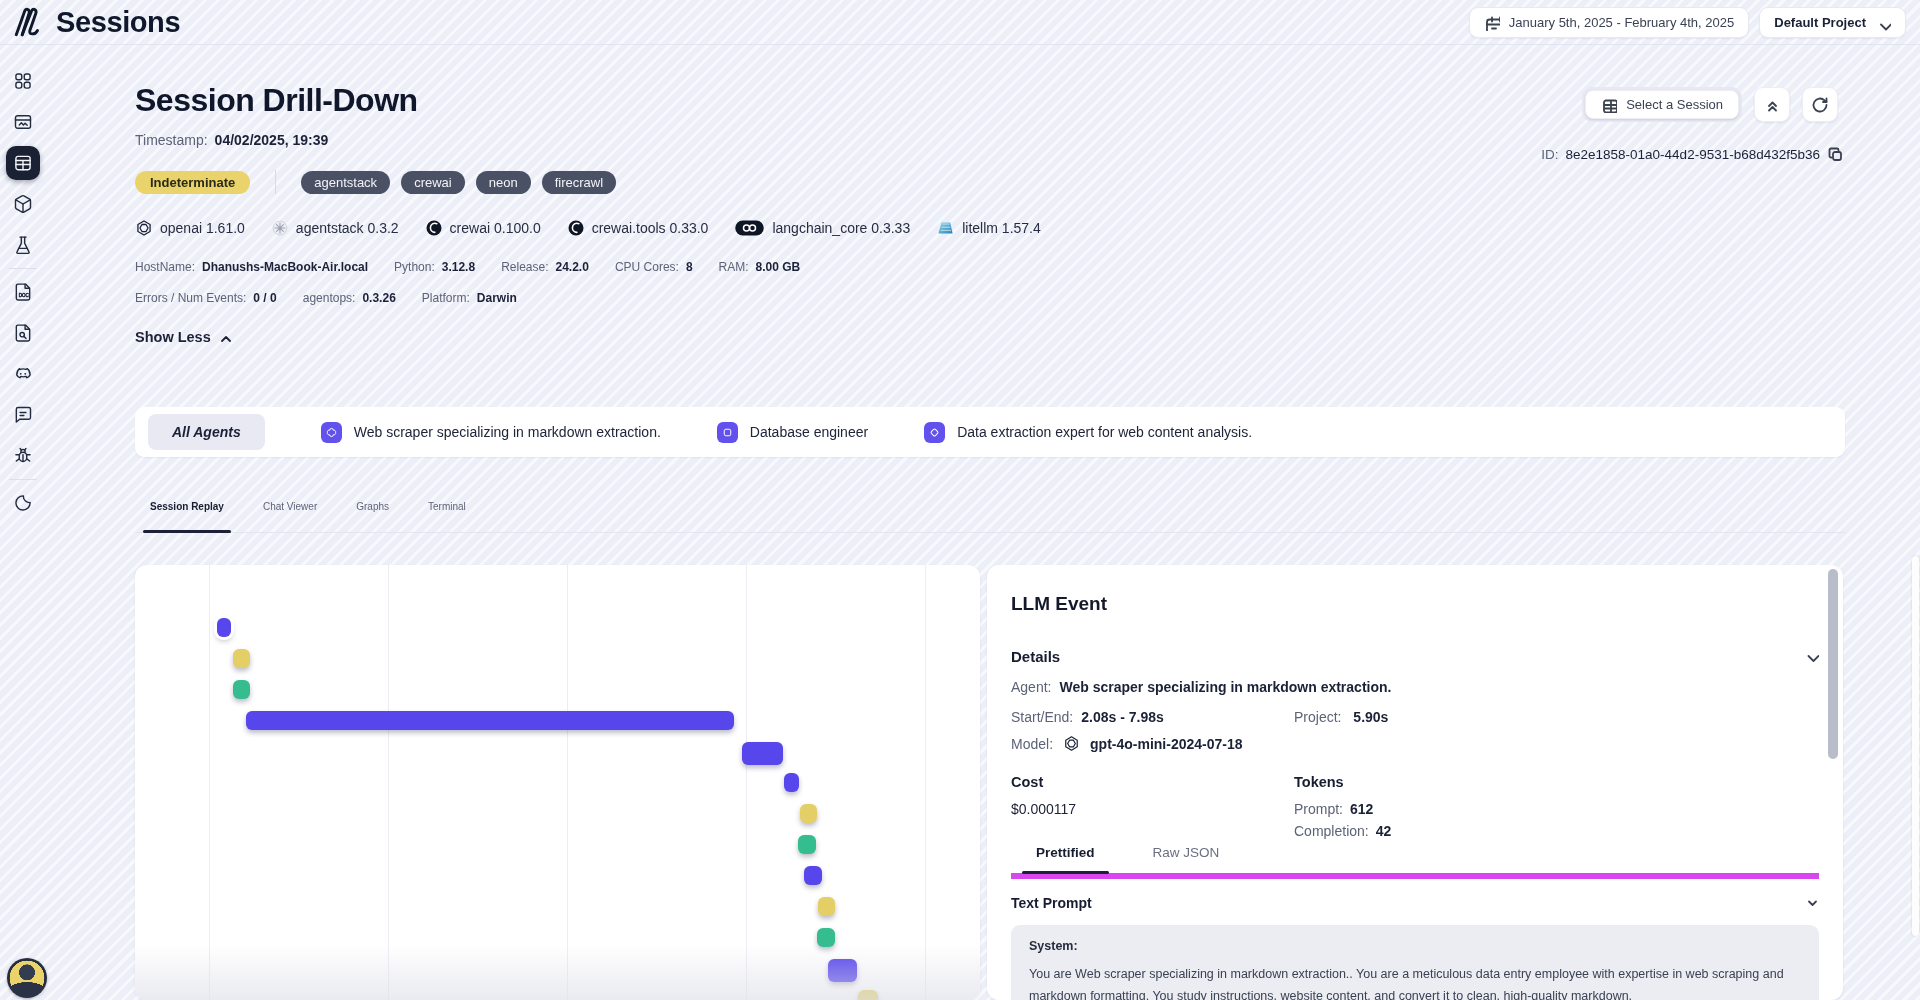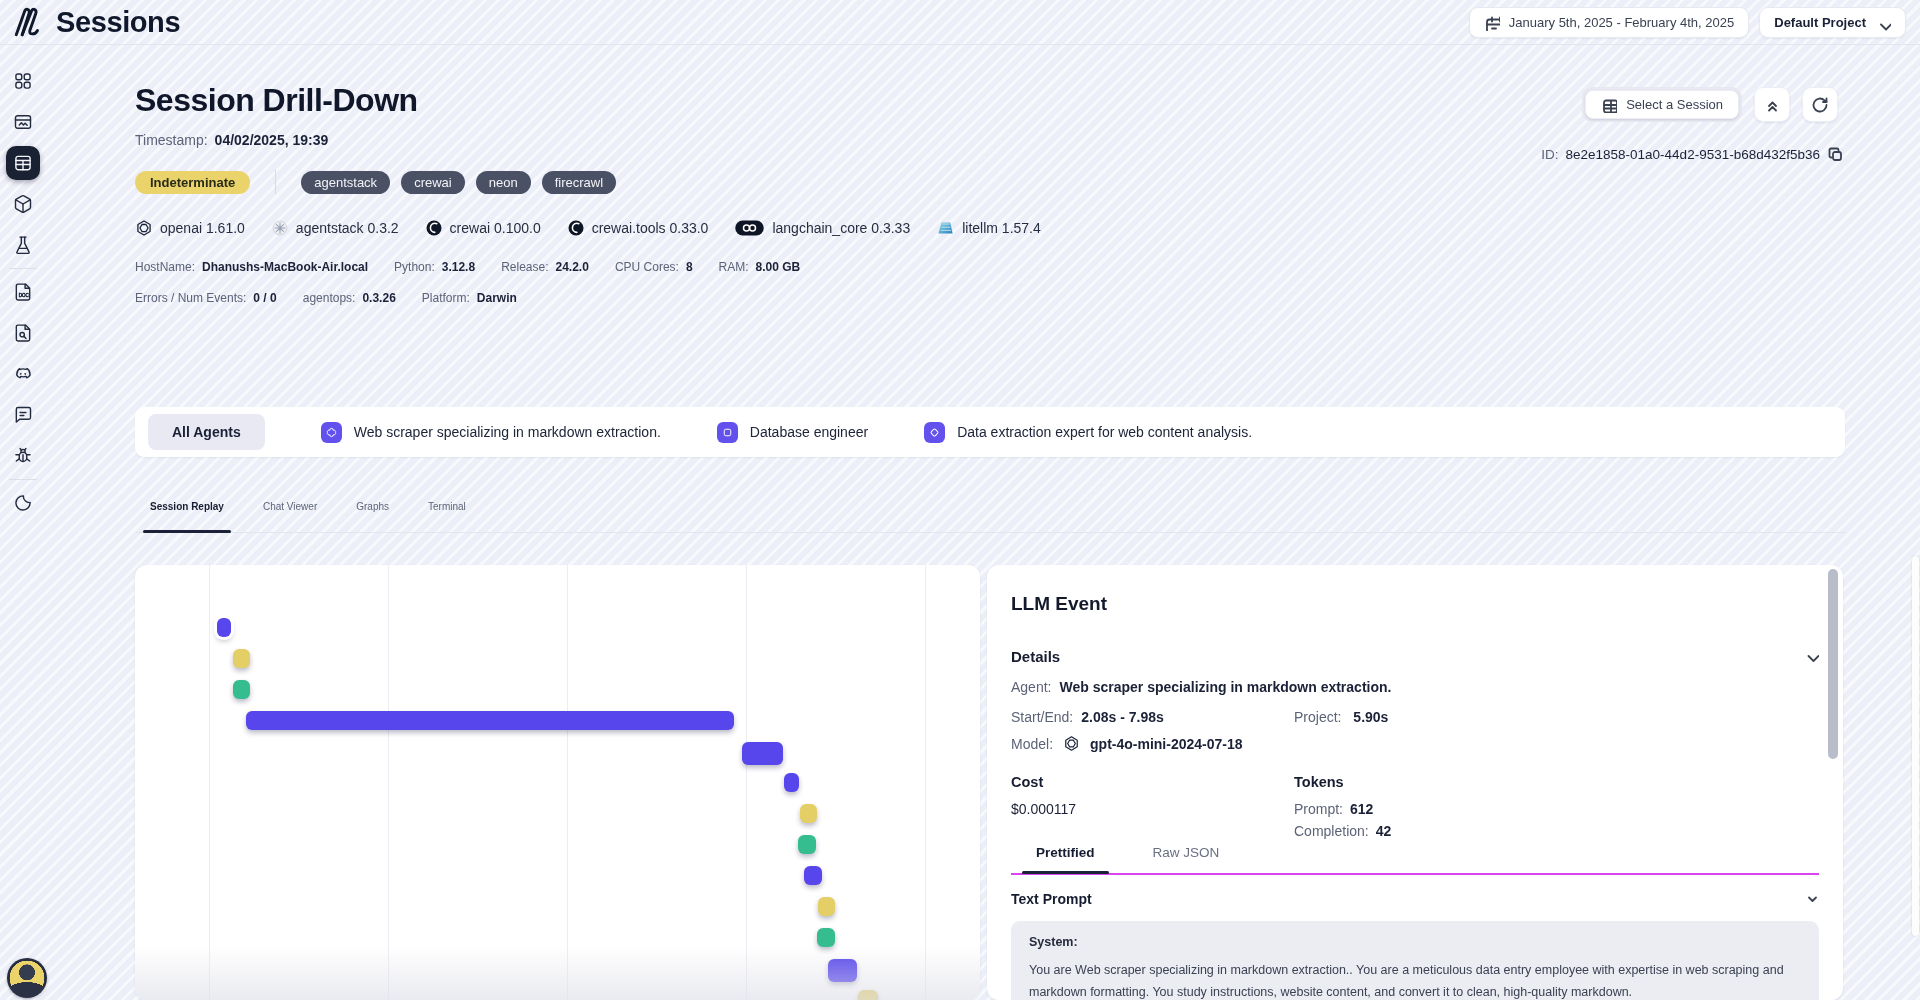--- a/index.html
+++ b/index.html
@@ -54,21 +54,21 @@
   .select-session { background:#fff; border:1px solid #EDEEF5; border-radius:8px; height:29px; display:flex; align-items:center; gap:9px;
     padding:0 15px; font-size:13px; color:#3B4254; font-weight:500; box-shadow:0 1px 2px rgba(25,30,60,.12); cursor:pointer; }
   .sq-btn { width:36px; height:35px; background:#fff; border:1px solid #EDEEF5; border-radius:9px; display:flex; align-items:center; justify-content:center;
     box-shadow:0 1px 2px rgba(25,30,60,.08); cursor:pointer; }
   #session-id { position:absolute; top:146px; right:77px; display:flex; align-items:center; gap:7px; font-size:13.5px; }
   #session-id .idv { color:#1B2137; font-weight:500; }
   
   #agents-bar { position:absolute; left:135px; top:407px; width:1710px; height:50px; background:#fff; border-radius:9px;
     box-shadow:0 1px 2px rgba(20,25,60,.06); display:flex; align-items:center; padding:0 13px; }
   .all-agents { background:#E8E9F3; border-radius:8px; height:36px; padding:0 24px; display:flex; align-items:center;
-    font-size:14px; font-weight:600; color:#1B2137; cursor:pointer; }
+    font-size:14px; font-weight:600; color:#1B2137; cursor:pointer;font-style:italic; }
   .agent-chip { display:flex; align-items:center; gap:12px; margin-left:56px; cursor:pointer; }
   .agent-ic { width:21px; height:21px; border-radius:6px; background:#6351EE; display:flex; align-items:center; justify-content:center; }
   .agent-ic svg { width:13px; height:13px; stroke:#fff; fill:none; stroke-width:1.8; }
   .agent-chip span.t { font-size:14px; color:#20263A; font-weight:500; }
   
   #main-tabs { position:absolute; left:135px; top:501px; width:1710px; height:32px; border-bottom:1px solid #E3E5EF; display:flex; gap:39px; padding-left:15px; }
   .tab { position:relative; font-size:10px; color:#5E6577; padding-bottom:12px; cursor:pointer; }
   .tab.active { color:#171D30; font-weight:600; }
   .tab.active::after { content:""; position:absolute; left:-7px; right:-7px; bottom:-1px; height:3px; background:#1B2137; border-radius:2px; }
   
@@ -87,21 +87,21 @@
   .kv-line:first-of-type { margin-top:22px; }
   .two-col { display:flex; }
   .two-col .col2 { position:absolute; left:283px; }
   .two-col { position:relative; }
   .sec-title { font-size:14.5px; font-weight:700; color:#171D30; }
   .model-ic { width:17px; height:17px; margin:0 2px; }
   #cost-tokens { position:relative; margin-top:22px; }
   #cost-tokens .col2 { position:absolute; left:283px; top:0; }
   #cost-tokens .v { margin-top:11px; font-size:14px; color:#1B2137; display:flex; gap:7px; }
   
-  #event-tabs { margin-top:28px; border-bottom:2px solid #d946ef; display:flex; gap:58px; padding-left:25px; }
+  #event-tabs { margin-top:28px; border-bottom:6px solid #d946ef; display:flex; gap:58px; padding-left:25px; }
   .etab { position:relative; font-size:13.5px; color:#6A7082; padding-bottom:13px; cursor:pointer; }
   .etab.active { color:#171D30; font-weight:700; }
   .etab.active::after { content:""; position:absolute; left:-14px; right:-14px; bottom:-1px; height:3px; background:#1B2137; border-radius:2px; }
   .textprompt-head { margin-top:16px; display:flex; justify-content:space-between; align-items:center; }
   .textprompt-head .tp { font-size:14px; font-weight:700; color:#171D30; }
   #system-box { margin-top:14px; background:#ECEDF3; border-radius:9px; padding:14px 18px; }
   #system-box .sys { font-size:12.5px; font-weight:700; color:#262C3E; }
   #system-box .systext { margin-top:11px; font-size:12.5px; line-height:1.75; color:#3A4152; }
   #panel-scrollbar { position:absolute; right:5px; top:4px; width:10px; height:190px; background:#B9BDC9; border-radius:6px; cursor:pointer; }
   #page-scrollbar { position:absolute; right:1px; top:556px; width:7px; height:380px; background:#FDFDFE; border-radius:4px; box-shadow:0 0 2px rgba(20,25,60,.18); cursor:pointer; }
@@ -333,20 +333,26 @@
       <div class="stat">
           <span class="lbl">agentops:</span>
           <span class="val">0.3.26</span>
         </div>
       <div class="stat">
           <span class="lbl">Platform:</span>
           <span class="val">Darwin</span>
         </div>
     </div>
 
+    <div class="show-less">
+      <span>Show Less</span>
+      <svg class="mini" style="stroke:#1B2137">
+          <path d="m4 10.5 4-4 4 4" transform="translate(2,1.5)"></path>
+        </svg>
+    </div>
   </div>
 
   <div id="session-controls">
     <div class="btn-group-bg">
       <div class="select-session">
         <svg class="mini">
             <rect x="2.5" y="3" width="13" height="12" rx="2" transform="translate(0.5,0.5)"></rect>
             <path d="M3 7.5h13M3 11h13M9.5 3.5v11" transform="translate(0.5,0.5)"></path>
           </svg>
         <span>Select a Session</span>

